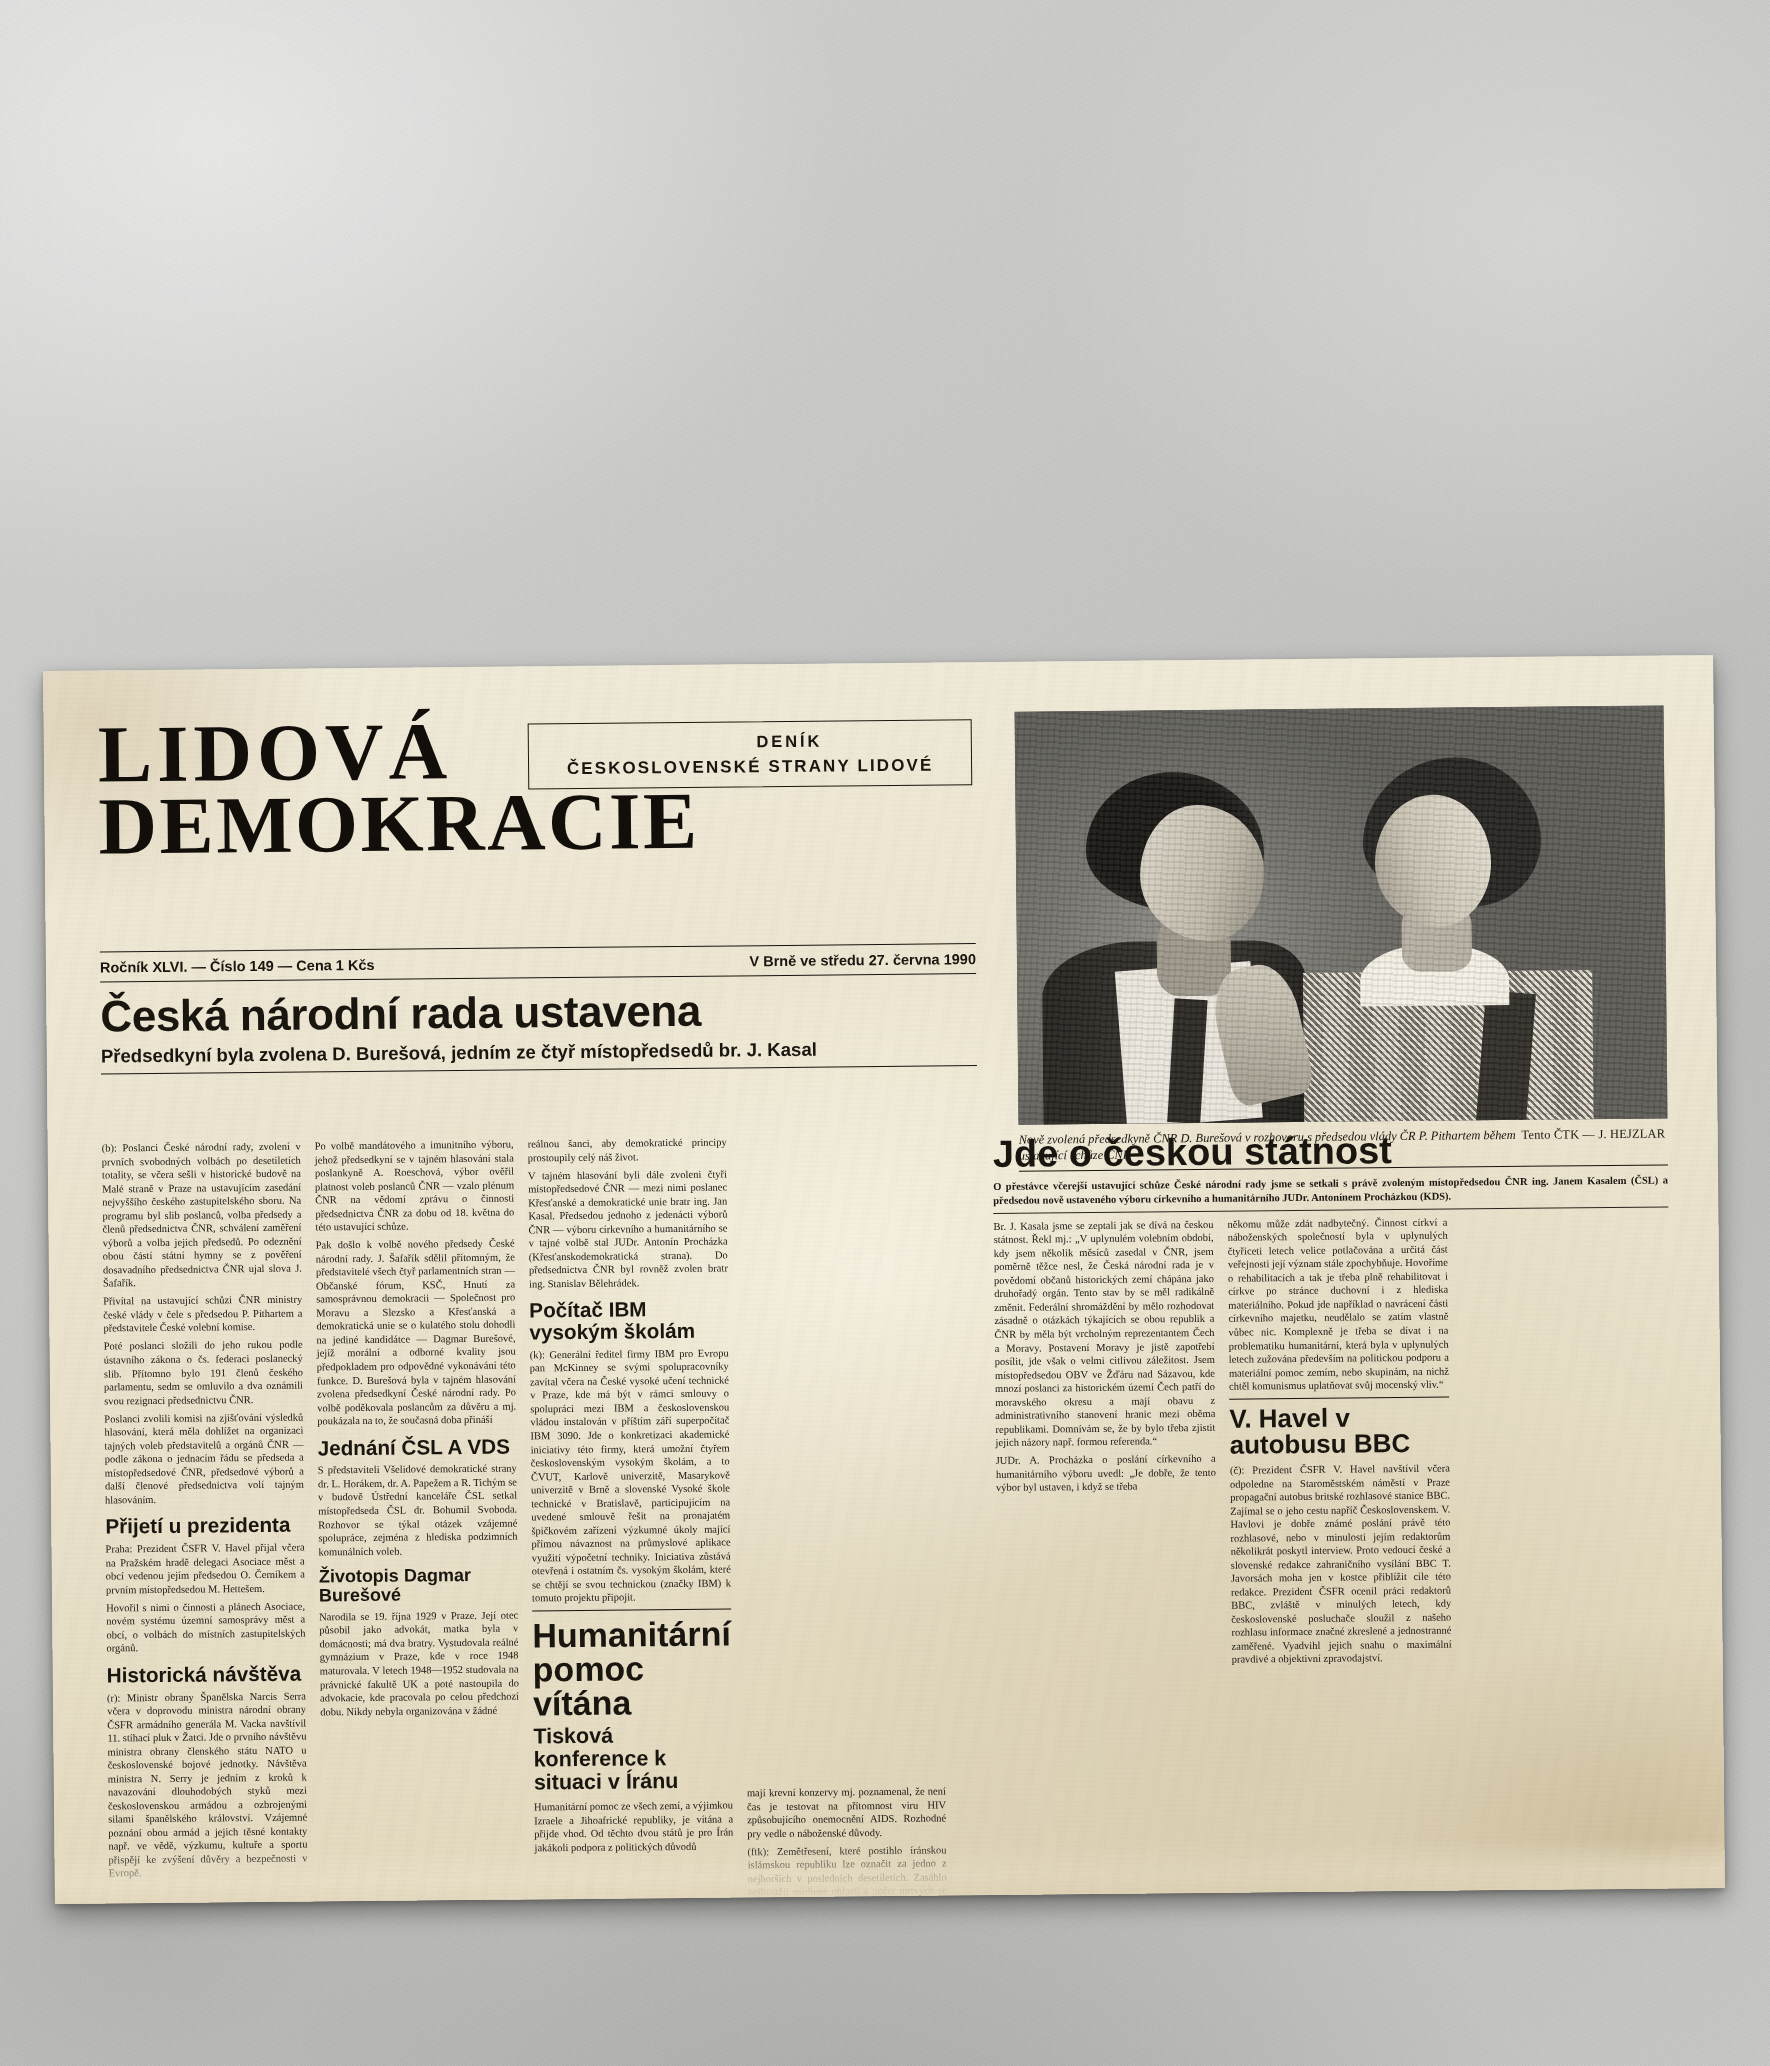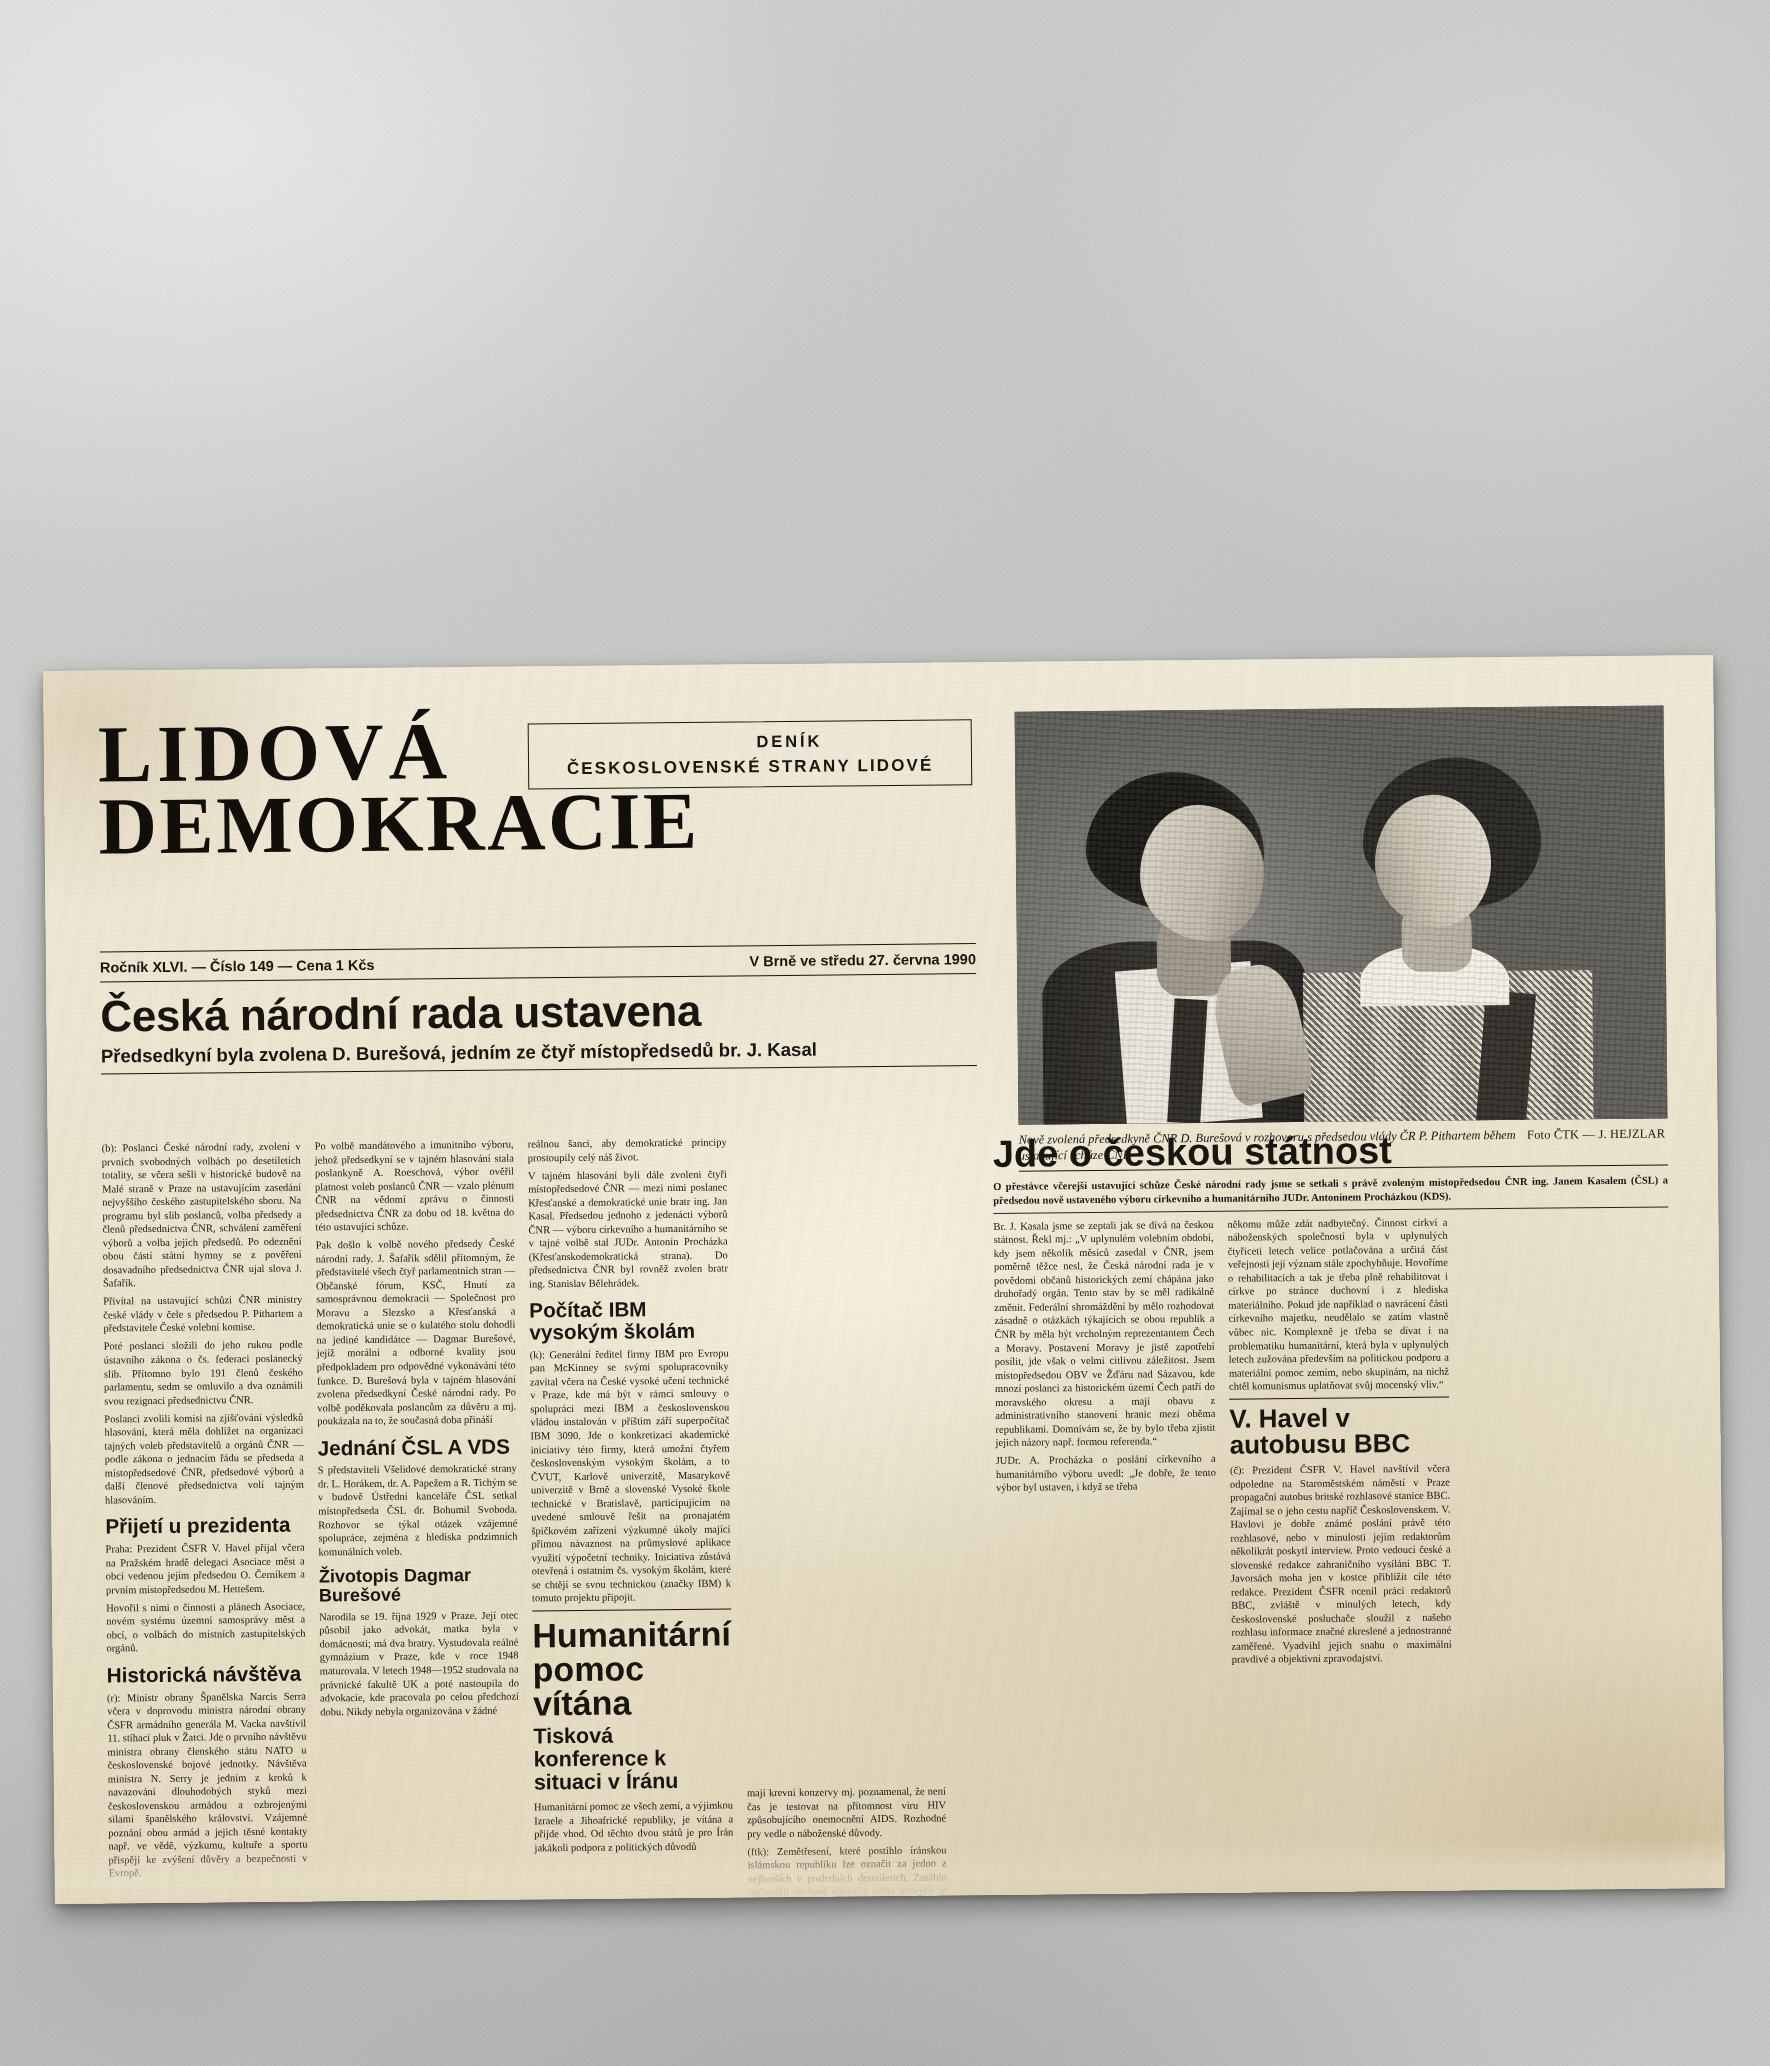--- a/index.html
+++ b/index.html
@@ -437,21 +437,21 @@
           <div class="wom-dress"></div>
           <div class="wom-vest"></div>
           <div class="wom-collar"></div>
           <div class="wom-neck"></div>
           <div class="wom-hair"></div>
           <div class="wom-face"></div>
           <div class="wom-arm"></div>
           <div class="ph-grain"></div>
         </div>
         <div class="photo-cap">
-          <span class="credit">Foto ČTK — J. HEJZLAR</span>
+          <span class="credit">Tento ČTK — J. HEJZLAR</span>
           <span>Nově zvolená předsedkyně ČNR D. Burešová v rozhovoru s předsedou vlády ČR P. Pithartem během ustavující schůze ČNR</span>
         </div>
         <div class="photo-rule"></div>
       </div>
     </div>
 
     <div class="lead-head-wrap">
       <div class="lead-head">Česká národní rada ustavena</div>
       <div class="lead-sub">Předsedkyní byla zvolena D. Burešová, jedním ze čtyř místopředsedů br. J. Kasal</div>
       <div class="lead-rule"></div>

